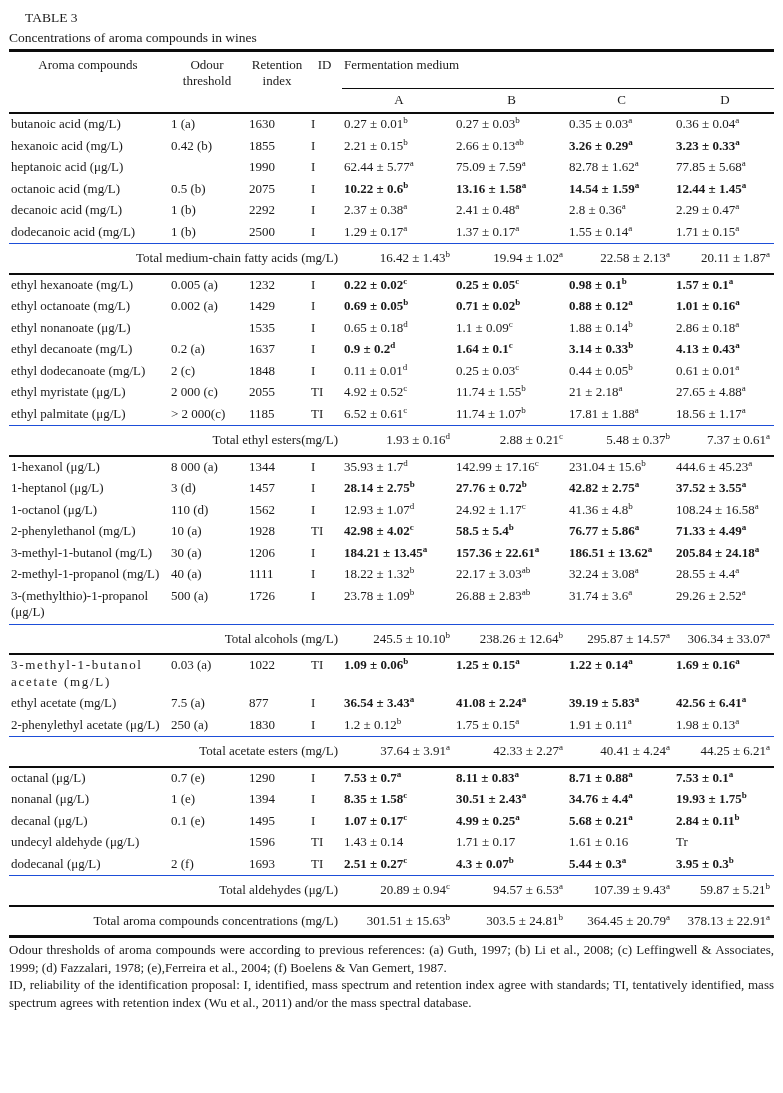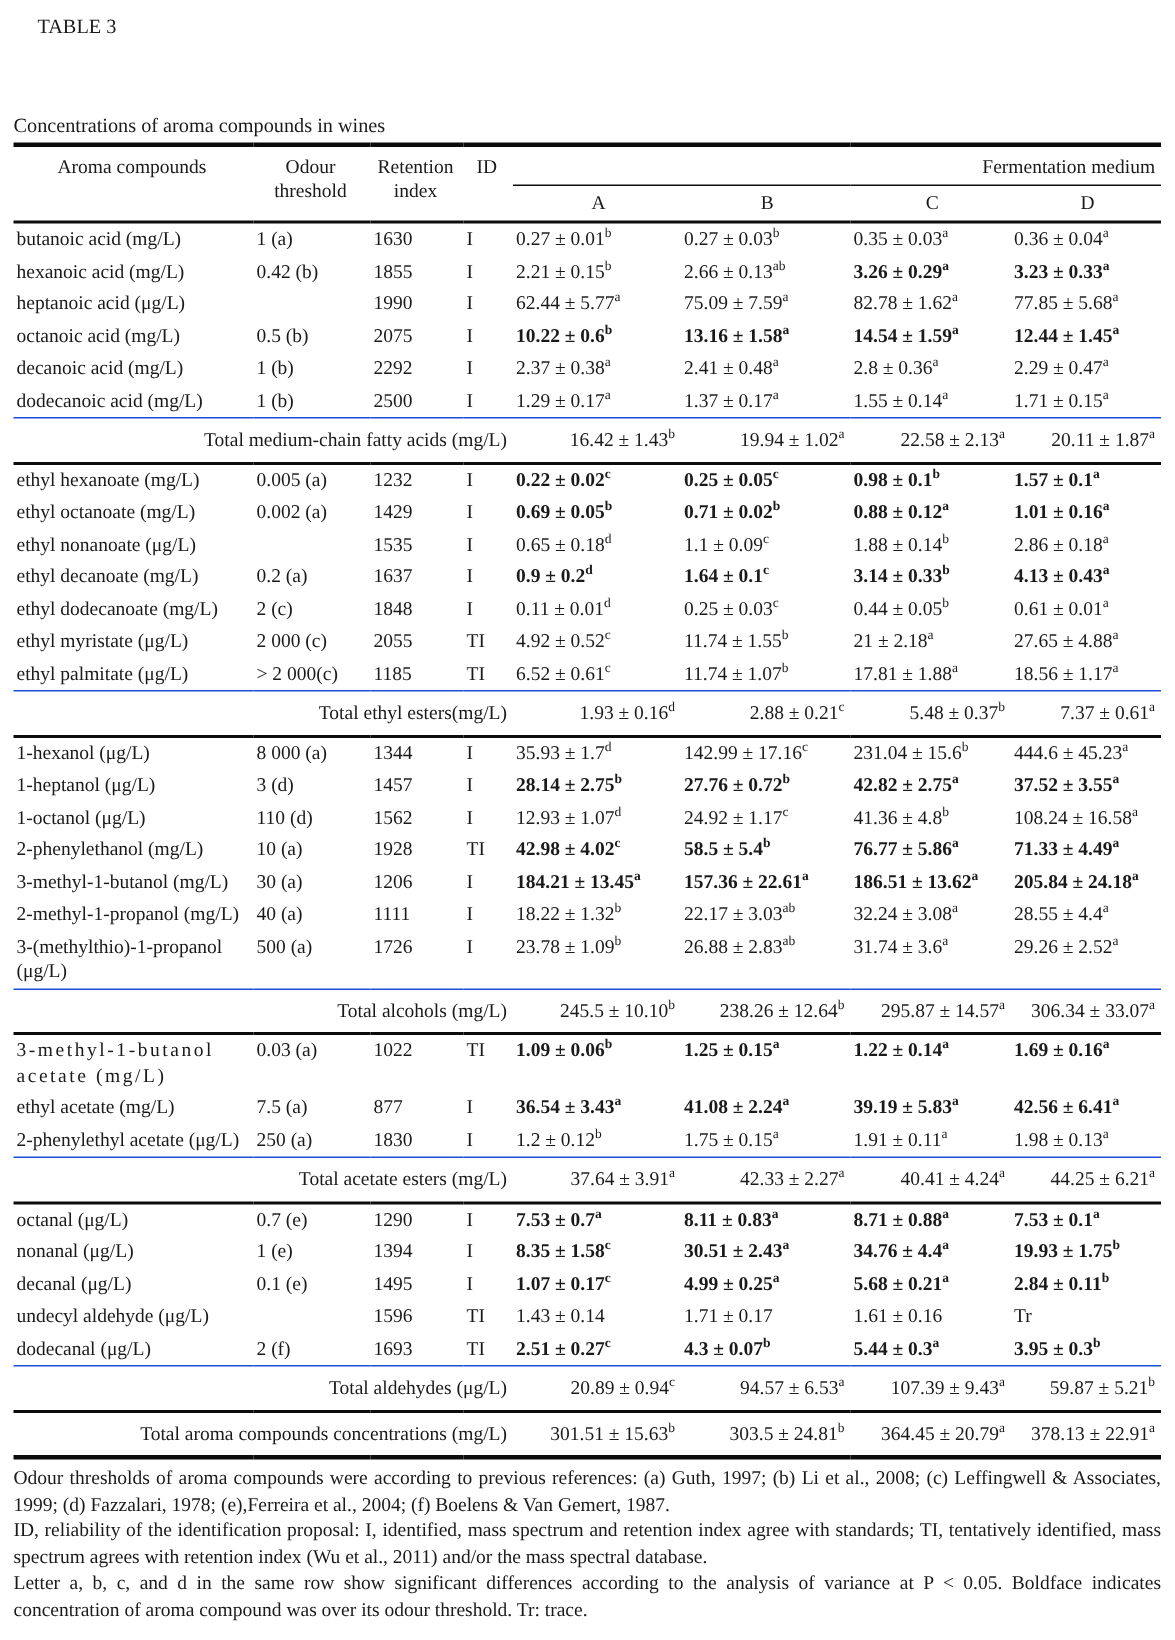--- a/index.html
+++ b/index.html
@@ -5,21 +5,21 @@
   * { margin: 0; padding: 0; box-sizing: border-box; }
   html, body { background: #ffffff; }
   body {
     width: 783px; height: 1093px;
     font-family: "Liberation Serif", "DejaVu Serif", serif;
     color: #1a1a1a;
     overflow: hidden;
   }
   .page { padding: 8px 9px 0 9px; }
   .title { font-size: 13.5px; line-height: 20px; margin-left: 16px; }
-  .caption { font-size: 13.5px; line-height: 20px; margin-bottom: 1px; margin-top: 46px; }
+  .caption { font-size: 13.5px; line-height: 20px; margin-bottom: 1px; }
 
   table {
     width: 765px;
     border-collapse: collapse;
     table-layout: fixed;
     border-top: 3px solid #0c0c0c;
     border-bottom: 3px solid #0c0c0c;
     font-size: 13px;
   }
   col.w-comp { width: 160px; }
@@ -34,23 +34,23 @@
   th {
     font-weight: normal;
     text-align: center;
     vertical-align: top;
     font-size: 13px;
     line-height: 16px;
     padding: 5px 4px 2px 2px;
   }
   thead { border-bottom: 2px solid #0c0c0c; }
   th.c-group {
-    text-align: right;
+    text-align: left;
     border-bottom: 1.8px solid #0c0c0c;
-    padding-bottom: 4px;
+    padding-bottom: 15px;
   }
   tr.media-row th { padding: 3px 0 4px 2px; }
 
   td {
     vertical-align: top;
     line-height: 16.5px;
     padding: 2px 4px 3px 2px;
   }
   td.c-val { white-space: nowrap; padding-right: 0; }
   td.bold { font-weight: bold; }
@@ -426,15 +426,14 @@
           <td class="c-val">303.5 ± 24.81<sup>b</sup></td>
           <td class="c-val">364.45 ± 20.79<sup>a</sup></td>
           <td class="c-val">378.13 ± 22.91<sup>a</sup></td>
         </tr>
       </tbody>
   </table>
 
   <div class="footnotes">
     <p>Odour thresholds of aroma compounds were according to previous references: (a) Guth, 1997; (b) Li et al., 2008; (c) Leffingwell &amp; Associates, 1999; (d) Fazzalari, 1978; (e),Ferreira et al., 2004; (f) Boelens &amp; Van Gemert, 1987.</p>
     <p>ID, reliability of the identification proposal: I, identified, mass spectrum and retention index agree with standards; TI, tentatively identified, mass spectrum agrees with retention index (Wu et al., 2011) and/or the mass spectral database.</p>
-    <p>Letter a, b, c, and d in the same row show significant differences according to the analysis of variance at P &lt; 0.05. Boldface indicates concentration of aroma compound was over its odour threshold. Tr: trace.</p>
   </div>
 </div>
 
 </body></html>

